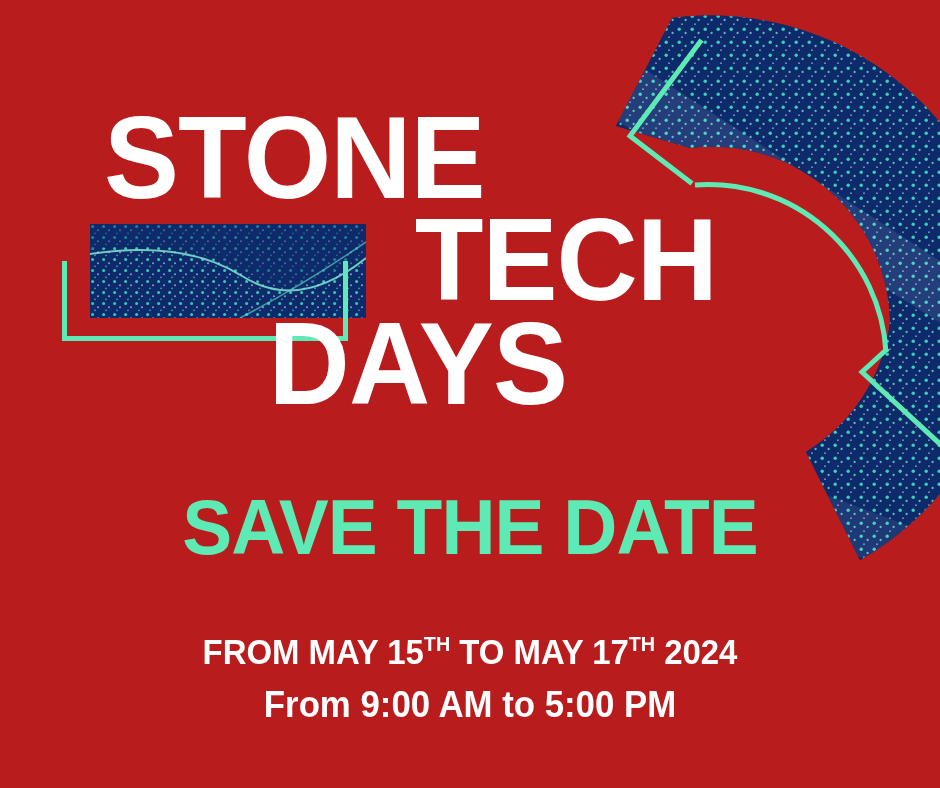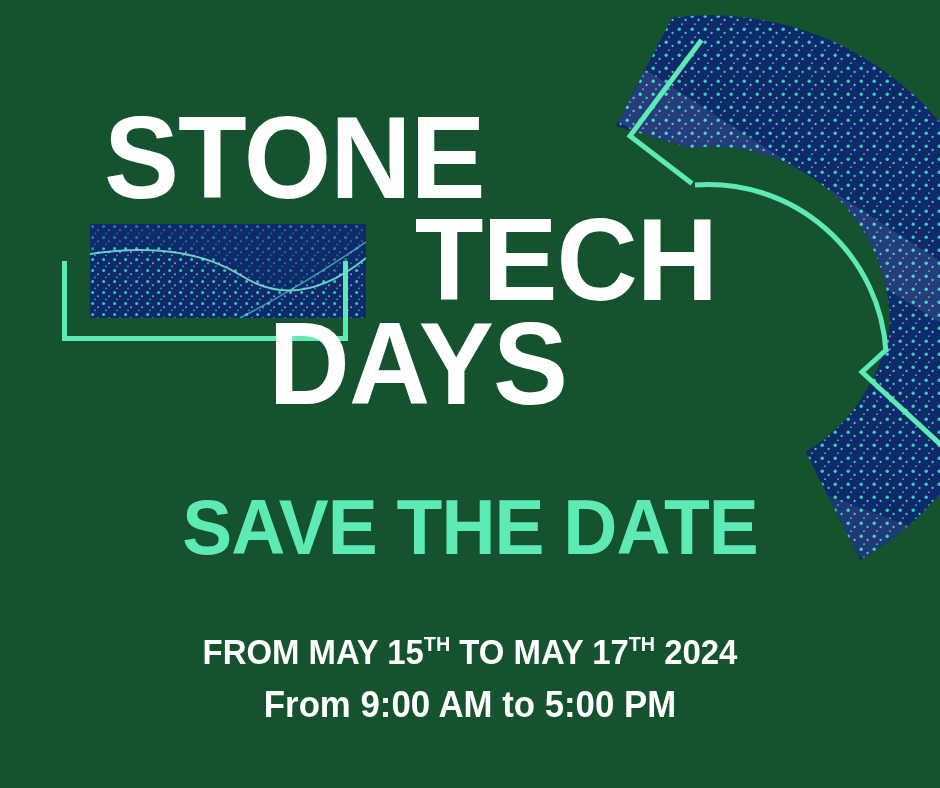--- a/index.html
+++ b/index.html
@@ -9,21 +9,21 @@
   body {
     width: 940px;
     height: 788px;
     overflow: hidden;
     font-family: "Liberation Sans", sans-serif;
   }
   #poster {
     position: relative;
     width: 940px;
     height: 788px;
-    background: #14532d;
+    background: #b91c1c;
     overflow: hidden;
   }
 
   
   .deco-layer {
     position: absolute;
     top: 0;
     left: 0;
     width: 940px;
     height: 788px;

